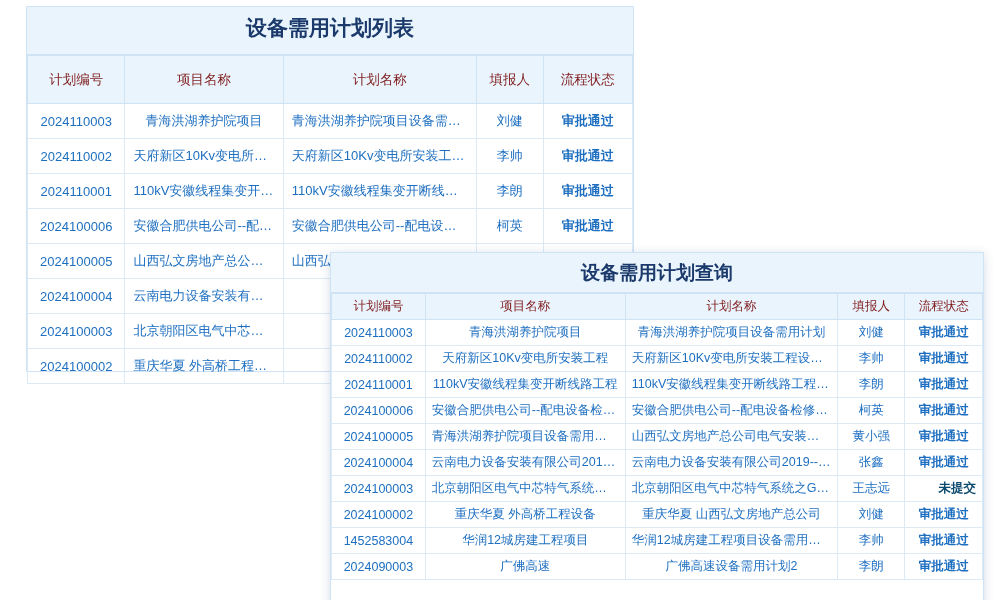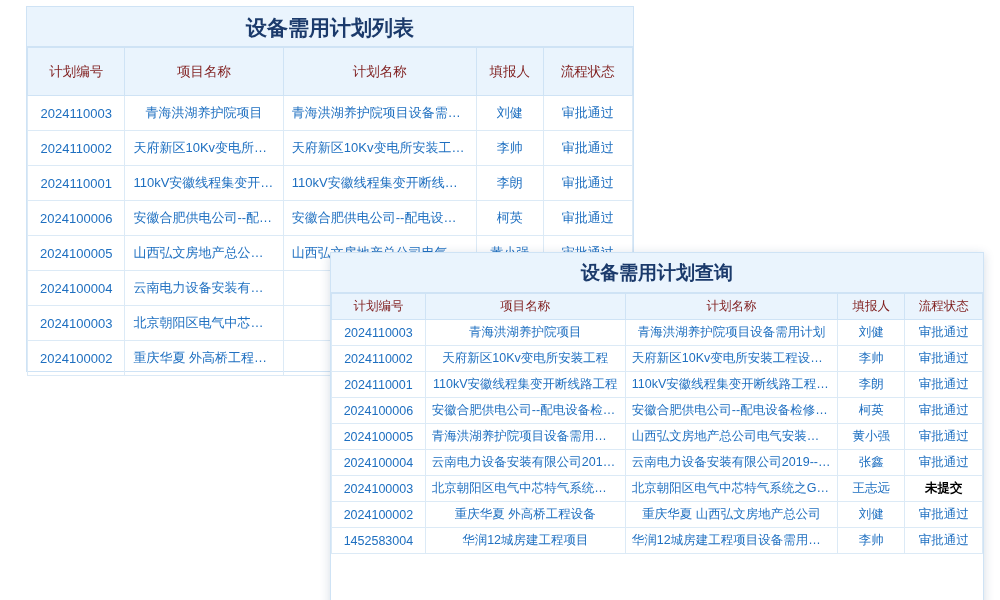--- a/index.html
+++ b/index.html
@@ -49,34 +49,34 @@
   }
   table.grid td {
     border: 1px solid #dceaf6;
     color: #1e6fc0;
     box-sizing: border-box;
     white-space: nowrap;
     overflow: hidden;
     text-overflow: ellipsis;
   }
   td.c-num { color: #1e6fc0; }
-  td.c-status { color: #1b4f8f; font-weight: normal; }
-  td.c-status.pending { color: #000000; font-weight: bold; }
+  td.c-status { color: #1b4f8f; font-weight: bold; }
+  td.c-status.pending { color: #0c4a6e; font-weight: bold; text-align: right; }
   .center { text-align: center; }
   .left { text-align: center; }
 
   
   #panel-list {
     left: 26px;
     top: 6px;
     width: 608px;
     height: 366px;
   }
   #panel-list .panel-title {
-    height: 40px;
+    height: 48px;
     line-height: 42px;
     font-size: 21px;
   }
   #panel-list table.grid th {
     height: 48px;
     font-size: 13.5px;
     padding: 0 4px;
   }
   #panel-list table.grid td {
     height: 35px;
@@ -280,17 +280,24 @@
           <td class="center">刘健</td>
           <td class="c-status center">审批通过</td>
         </tr>
         <tr>
           <td class="c-num center">1452583004</td>
           <td class="left">华润12城房建工程项目</td>
           <td class="left">华润12城房建工程项目设备需用计划2…</td>
           <td class="center">李帅</td>
           <td class="c-status center">审批通过</td>
         </tr>
+        <tr>
+          <td class="c-num center">2024090003</td>
+          <td class="left">广佛高速</td>
+          <td class="left">广佛高速设备需用计划2</td>
+          <td class="center">李朗</td>
+          <td class="c-status center">审批通过</td>
+        </tr>
       </tbody>
     </table>
   </div>
 
 </div>
 
 </body></html>

